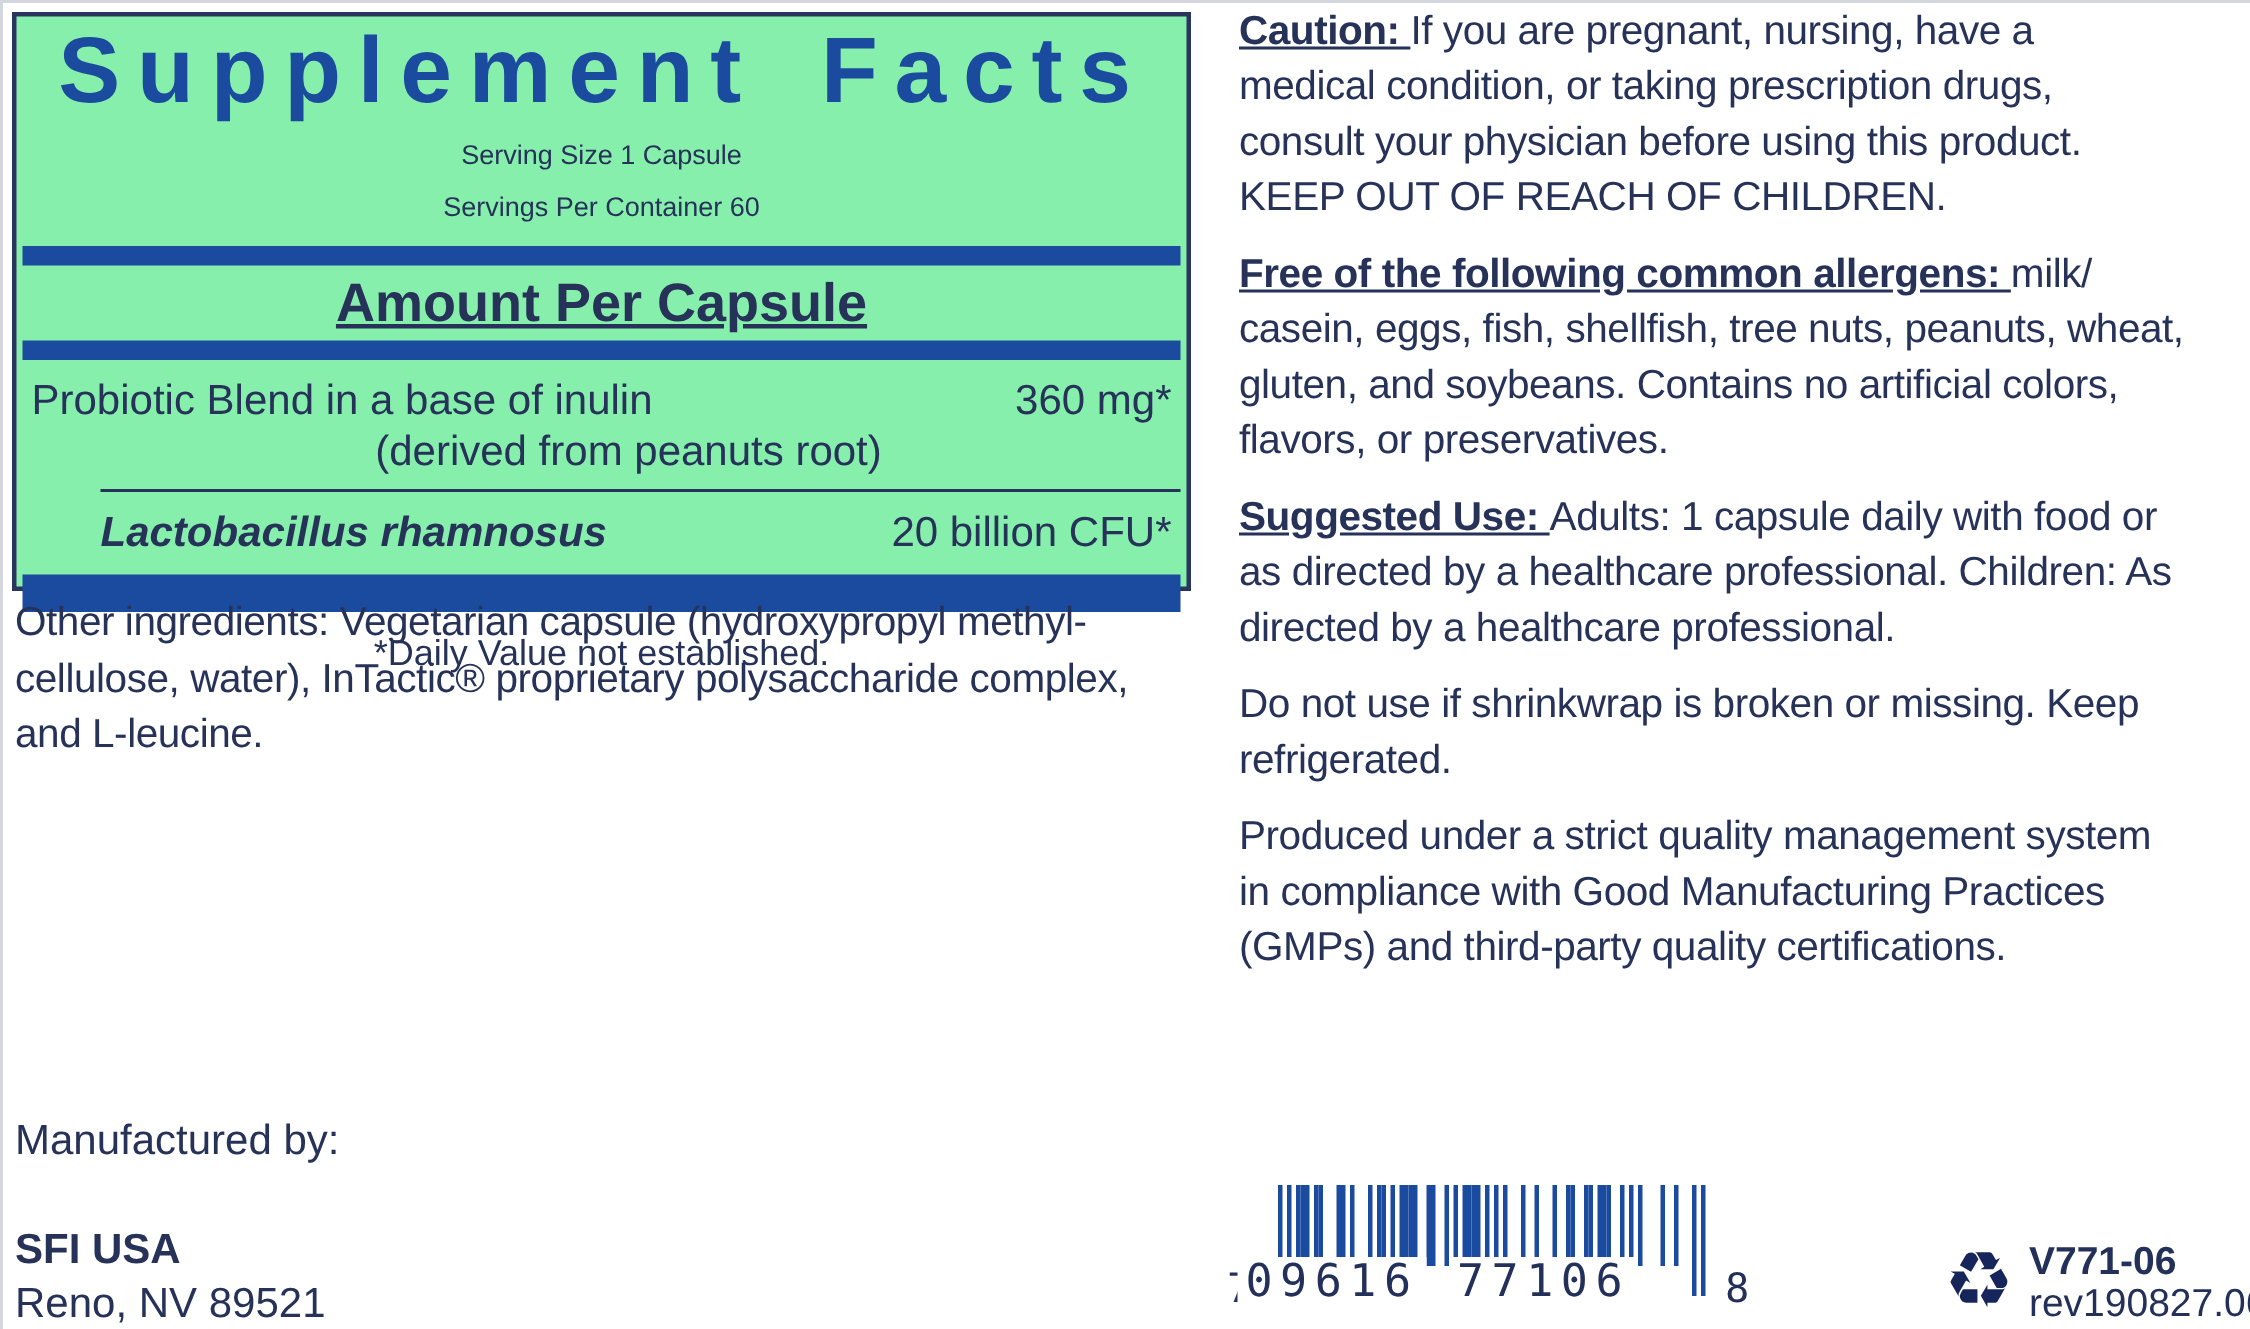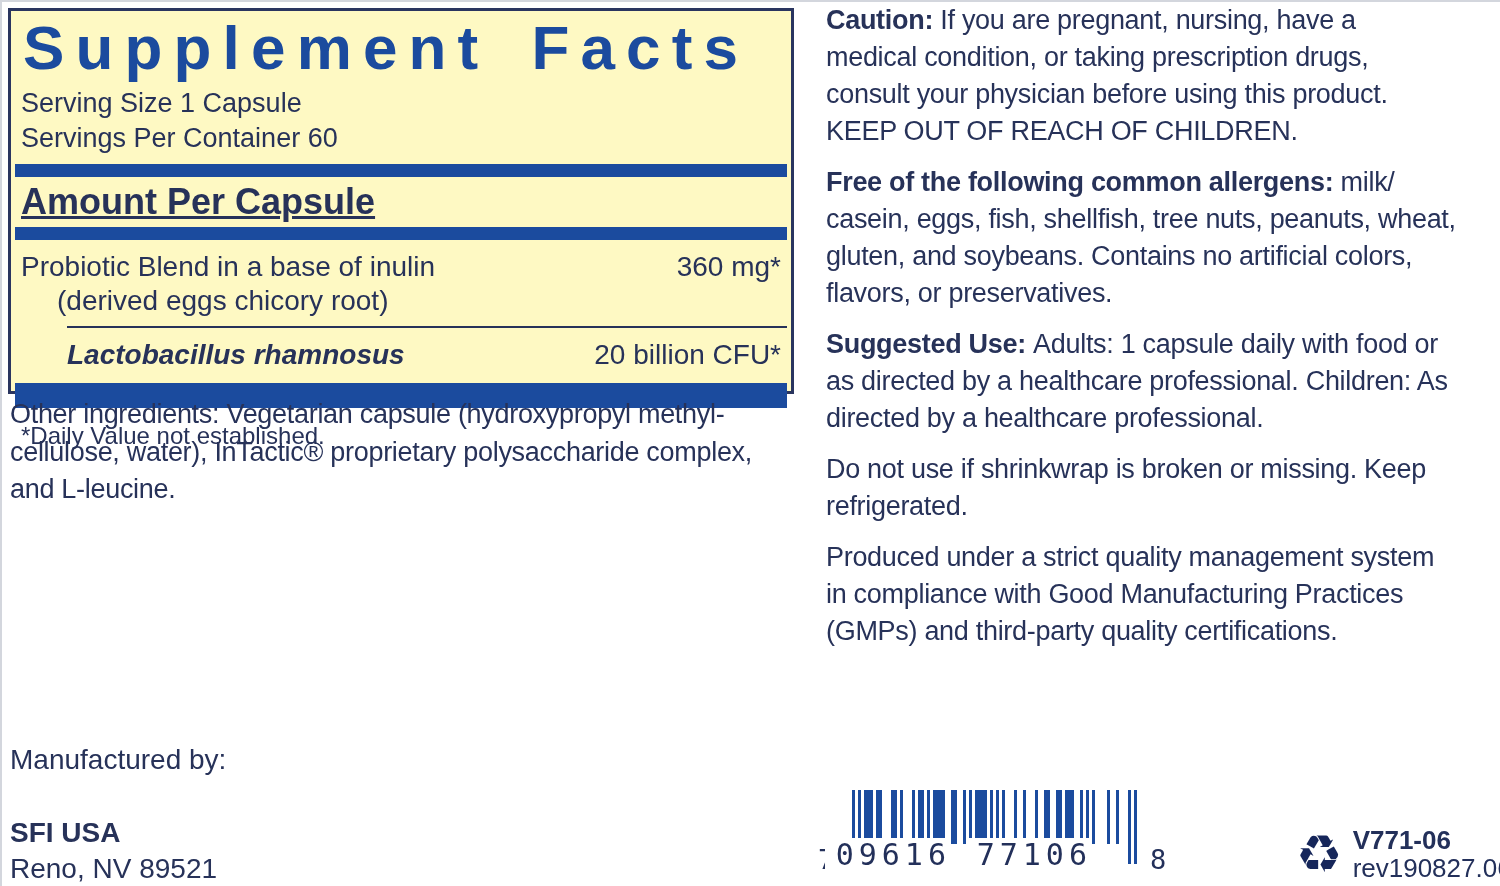--- a/index.html
+++ b/index.html
@@ -6,27 +6,27 @@
   body{
     width:1500px;height:886px;position:relative;background:#ffffff;
     font-family:"Liberation Sans",sans-serif;color:#273259;overflow:hidden;
   }
   .edge-top{position:absolute;left:0;top:0;width:1500px;height:2px;background:#d3d6dd;}
   .edge-left{position:absolute;left:0;top:0;width:2px;height:886px;background:#d3d6dd;}
 
   
   .facts-box{
     position:absolute;left:8px;top:8px;width:786px;height:386px;
-    border:3px solid #2a355f;box-sizing:border-box;padding:0 10px;background:#fef9c3;
+    border:3px solid #2a355f;box-sizing:border-box;padding:0 10px;background:#86efac;text-align:center;
   }
   .sf-title{
     margin:6px 0 0 2px;font-size:62px;line-height:1.0;font-weight:bold;
     color:#1b4b9e;letter-spacing:0.18em;word-spacing:0.22em;white-space:nowrap;
   }
-  .serving-line{font-size:27px;line-height:35px;color:#273259;}
+  .serving-line{font-size:18px;line-height:35px;color:#273259;}
   .serving-block{margin-top:7px;}
   .bar{height:13px;background:#1b4b9e;margin:8px -6px 0 -6px;}
   .bar.tall{height:25px;margin-top:11px;}
   .amount-header{font-size:36px;font-weight:bold;margin-top:8px;line-height:34px;text-decoration:underline;}
   .nrow{display:flex;justify-content:space-between;align-items:baseline;font-size:28px;line-height:34px;}
   .nrow.first{margin-top:10px;}
   .nrow .amt{white-space:nowrap;}
   .sub-line{font-size:28px;line-height:34px;padding-left:36px;}
   .thin-rule{border-top:2px solid #273259;margin:8px -6px 0 46px;}
   .lacto{margin-top:10px;}
@@ -38,33 +38,33 @@
   .other-ing{
     position:absolute;left:10px;top:396px;width:820px;
     font-size:27px;line-height:37.5px;letter-spacing:-0.3px;
   }
   .mfg{position:absolute;left:10px;top:742px;font-size:28px;line-height:36.5px;}
   .mfg .bold{font-weight:bold;margin-top:36px;}
 
   
   .right-col{position:absolute;left:826px;top:2px;width:676px;}
   .right-col p{margin:0 0 14px 0;font-size:27px;line-height:37px;letter-spacing:-0.3px;}
-  .right-col b{font-weight:bold;}
+  .right-col b{font-weight:bold;text-decoration:underline;}
 
   
   .barcode{position:absolute;left:816px;top:790px;width:380px;height:96px;}
   .bc-digit{position:absolute;font-family:"DejaVu Sans Mono",monospace;font-size:27px;color:#23305a;}
   .bc-left{left:2px;top:54px;}
   .bc-right{left:334px;top:54px;}
   .bars{position:absolute;left:36px;top:0;width:285px;height:74px;display:flex;align-items:flex-start;}
   .module{width:3px;height:54px;flex:0 0 3px;}
   .module.on{background:#1b4b9e;}
   .module.guard{height:74px;}
   .bc-num{
-    position:absolute;top:48px;height:34px;background:#ffffff;text-align:right;
+    position:absolute;top:48px;height:34px;background:#ffffff;text-align:center;
     font-family:"DejaVu Sans Mono",monospace;font-size:30px;letter-spacing:5px;
     color:#23305a;line-height:34px;
   }
   .bc-num.g1{left:9px;width:126px;}
   .bc-num.g2{left:150px;width:126px;}
 
   
   .codes{position:absolute;left:1296px;top:826px;display:flex;align-items:center;gap:10px;}
   .recycle{font-family:"DejaVu Sans",sans-serif;font-size:52px;line-height:1;color:#16265a;}
   .code-lines{display:flex;flex-direction:column;}
@@ -83,21 +83,21 @@
     <div class="serving-line">Serving Size 1 Capsule</div>
     <div class="serving-line">Servings Per Container 60</div>
   </div>
   <div class="bar"></div>
   <div class="amount-header">Amount Per Capsule</div>
   <div class="bar"></div>
   <div class="nrow first">
     <span class="nm">Probiotic Blend in a base of inulin</span>
     <span class="amt">360 mg*</span>
   </div>
-  <div class="sub-line">(derived eggs chicory root)</div>
+  <div class="sub-line">(derived from peanuts root)</div>
   <div class="thin-rule"></div>
   <div class="nrow lacto">
     <span class="nm">Lactobacillus rhamnosus</span>
     <span class="amt">20 billion CFU*</span>
   </div>
   <div class="bar tall"></div>
   <div class="footnote">*Daily Value not established.</div>
 </div>
 
 <div class="other-ing pre">Other ingredients: Vegetarian capsule (hydroxypropyl methyl-

